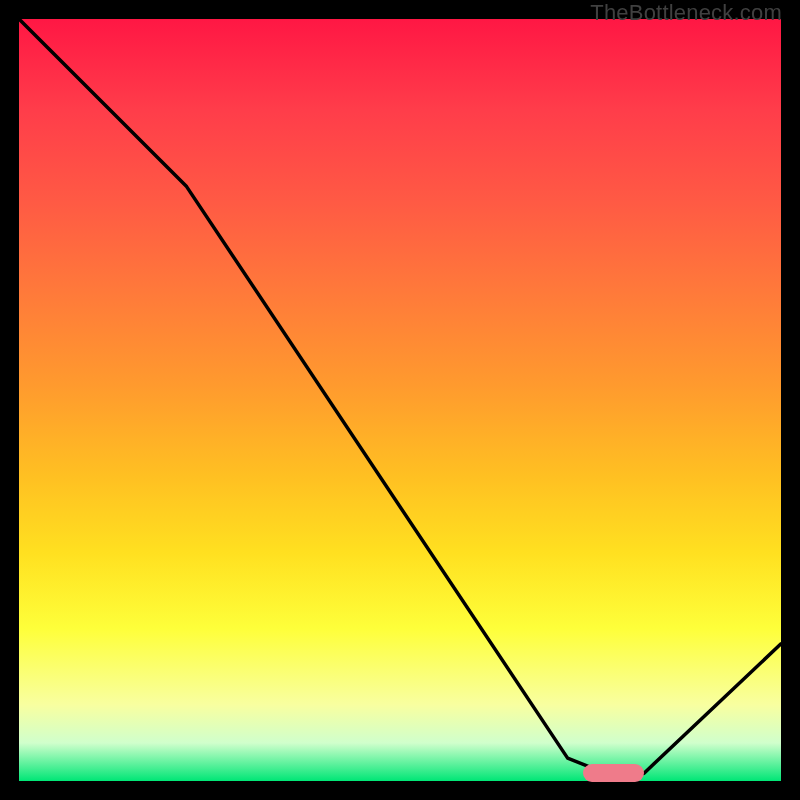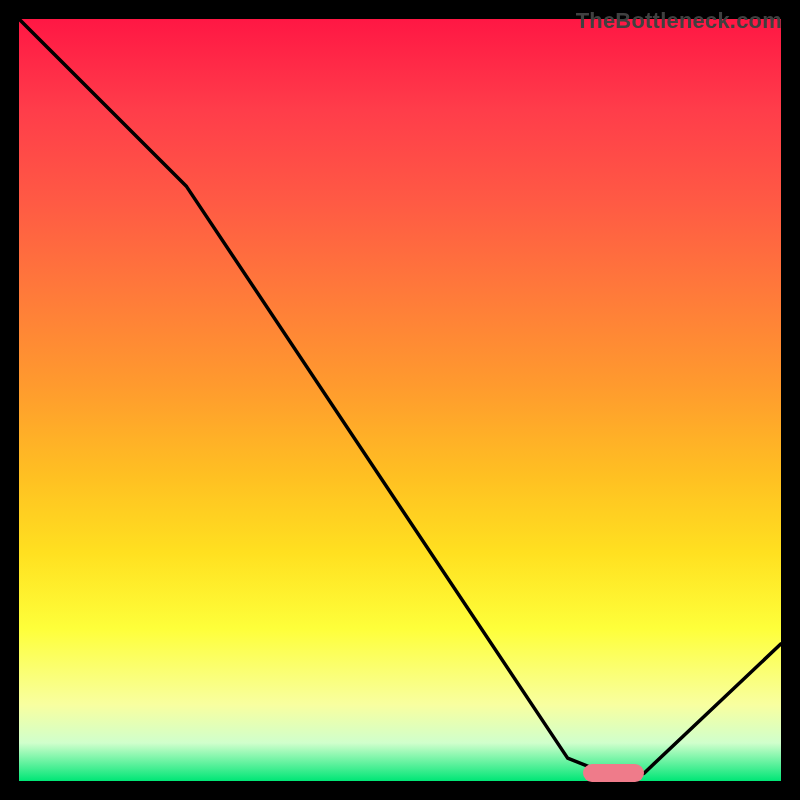--- a/index.html
+++ b/index.html
@@ -29,25 +29,25 @@
       #ffc022 60%,
       #ffe020 70%,
       #feff3a 80%,
       #f8ffa0 90%,
       #d0ffcc 95%,
       #00e676 100%
     );
   }
   .watermark {
     position: absolute;
-    top: 8px;
+    top: 0px;
     right: 18px;
     color: #404040;
     font-size: 22px;
-    font-weight: 700;
+    font-weight: 400;
     letter-spacing: 0.2px;
     z-index: 3;
   }
   svg.curve {
     position: absolute;
     left: 15px;
     top: 15px;
     width: 770px;
     height: 770px;
     z-index: 2;

